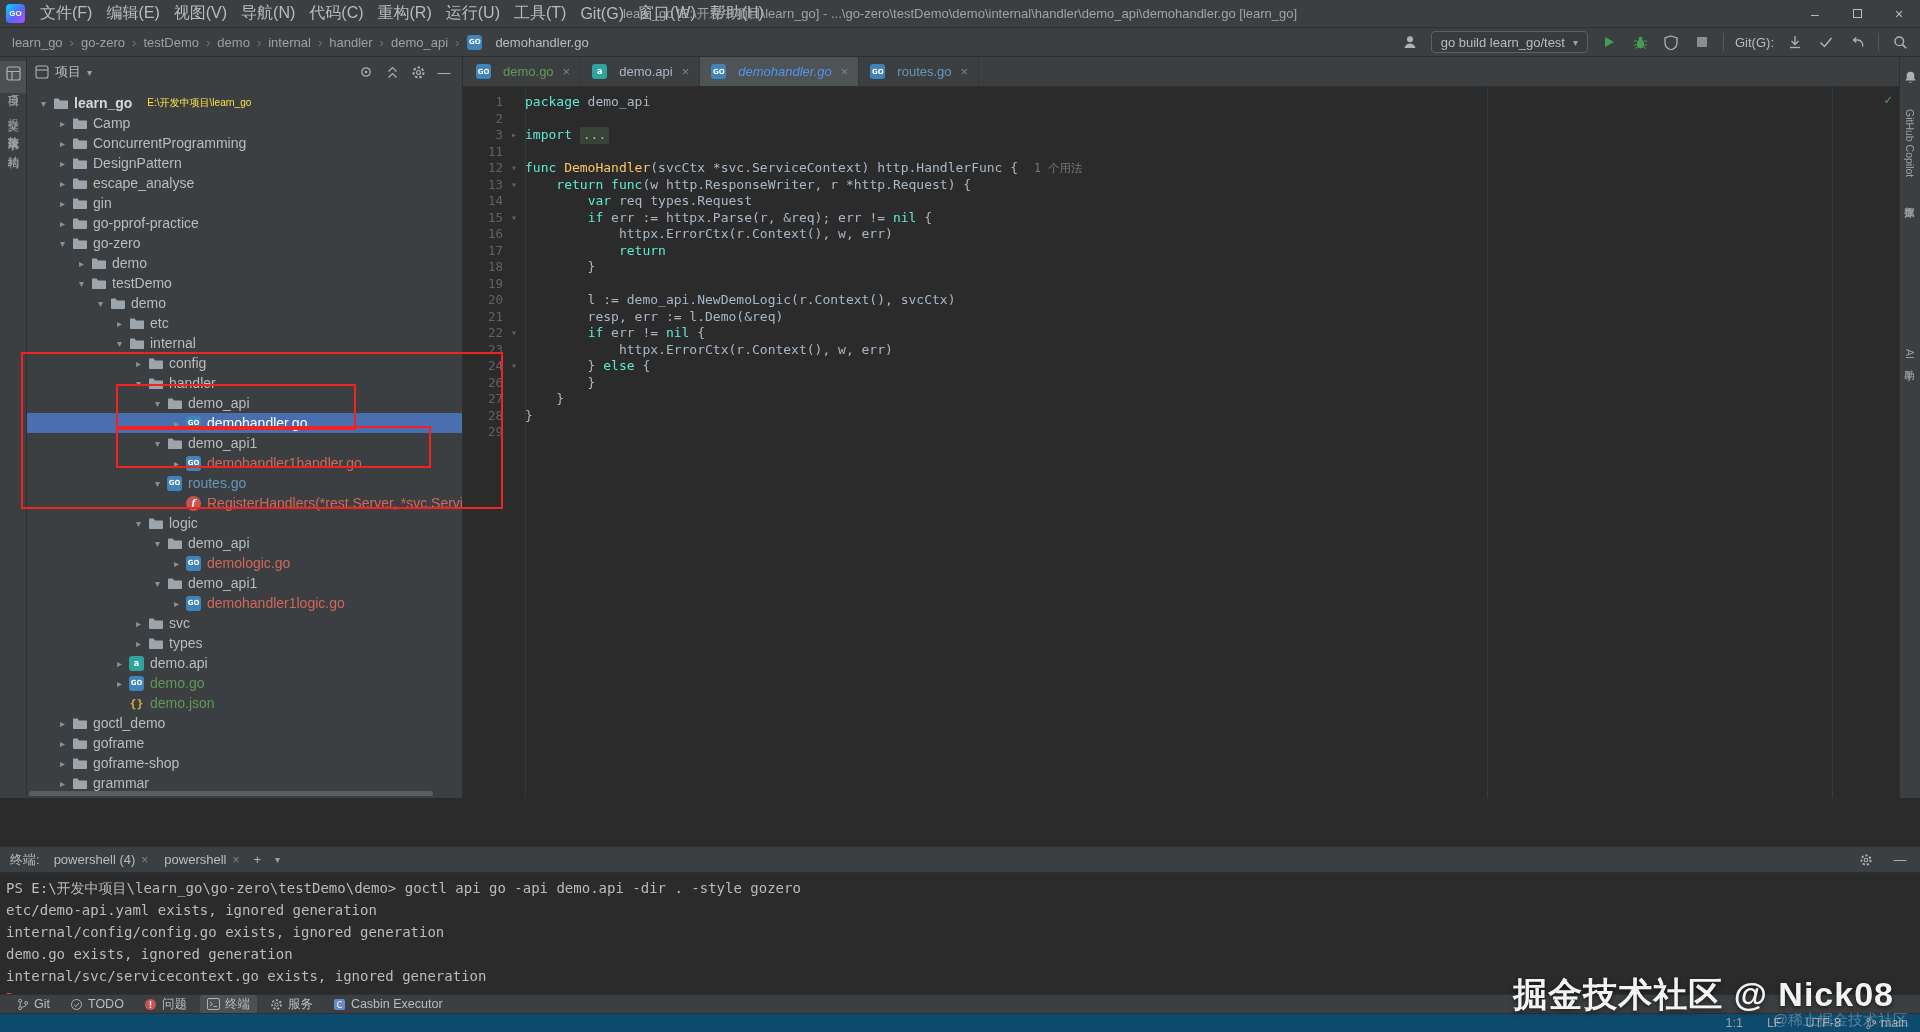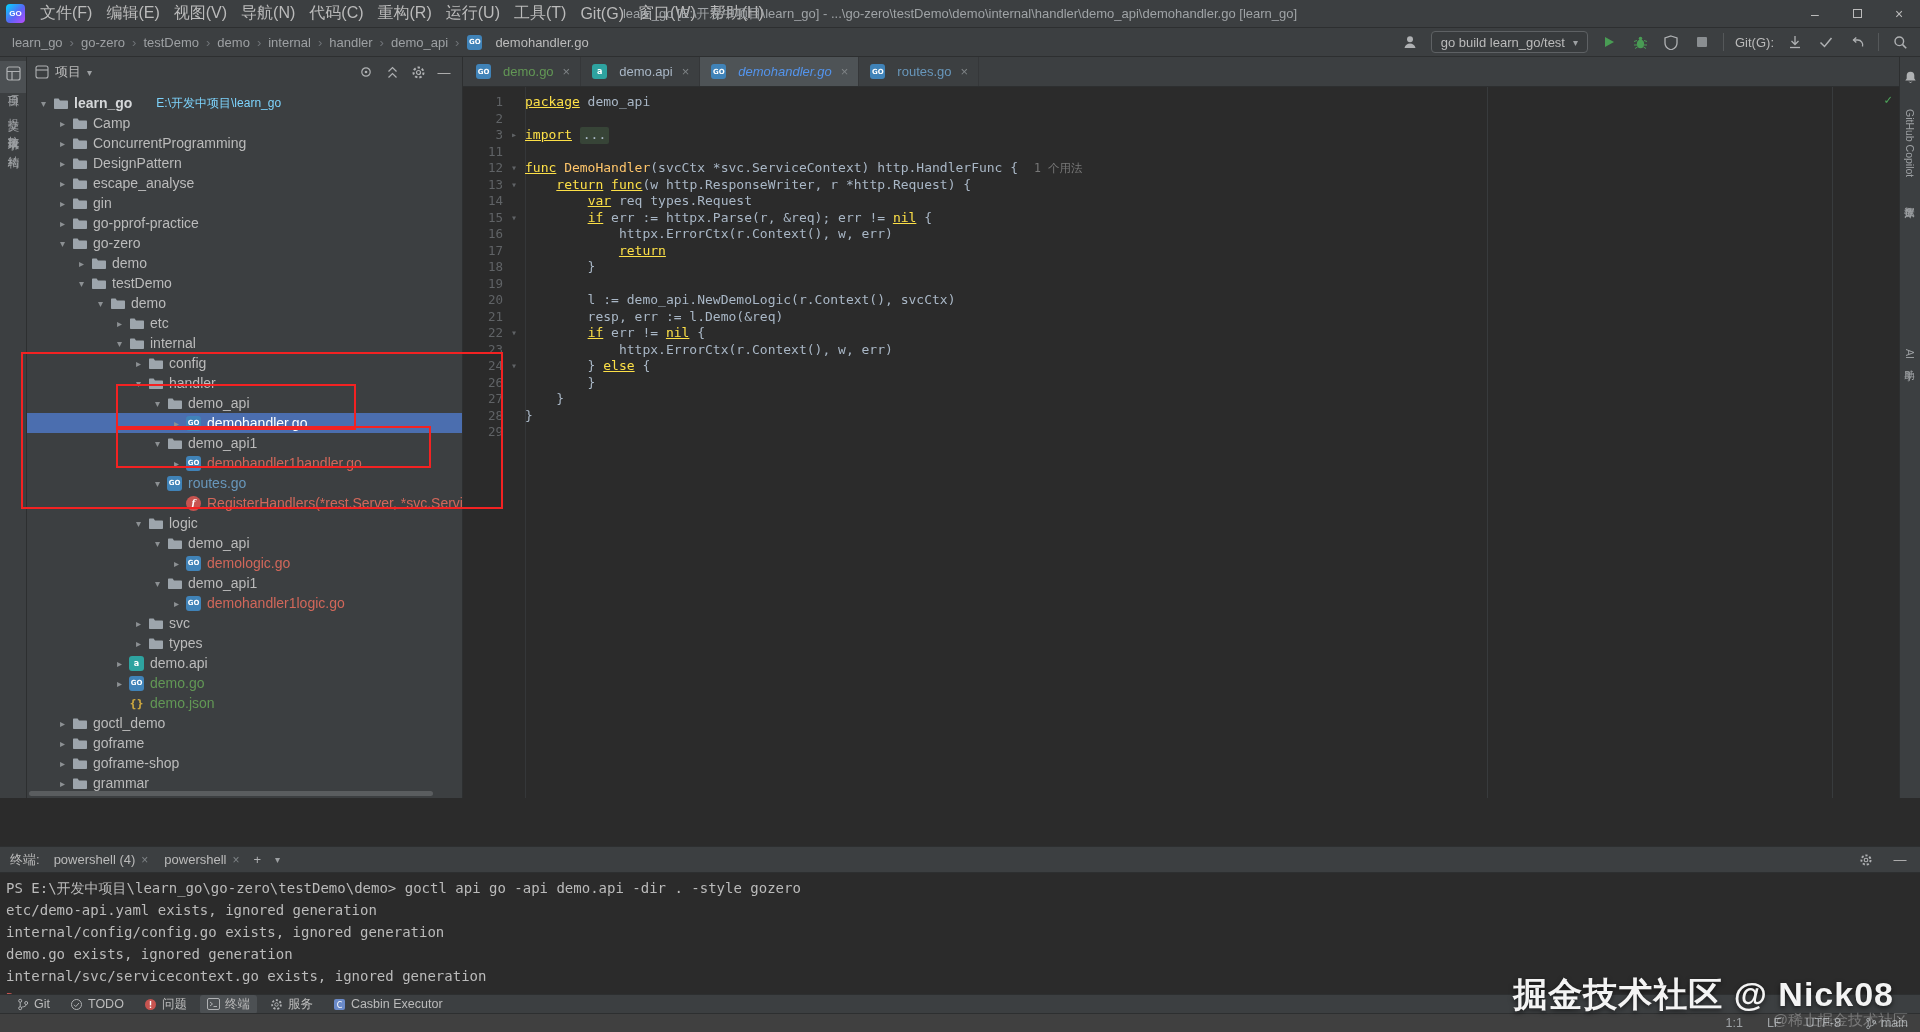--- a/index.html
+++ b/index.html
@@ -42,21 +42,21 @@
   
   #project-panel { width:436px; background:#3C3F41; border-right:1px solid #2D2F30; display:flex; flex-direction:column; position:relative; flex-shrink:0; }
   #project-header { height:30px; display:flex; align-items:center; gap:6px; padding:0 8px; font-size:13px; color:#BBBBBB; flex-shrink:0; }
   #project-header .spacer { flex:1; }
   #tree { flex:1; overflow:hidden; padding-top:6px; font-size:14px; }
   .trow { height:20px; display:flex; align-items:center; white-space:nowrap; color:#BBBBBB; }
   .trow.sel { background:#4B6EAF; }
   .chev { width:17px; flex-shrink:0; text-align:center; color:#8C9093; font-size:10px; }
   .ticon { width:17px; flex-shrink:0; display:inline-flex; justify-content:center; align-items:center; margin-right:5px; }
   .tlabel { font-size:14px; }
-  .textra { color:#7dd3fc; margin-left:24px; font-size:12px; }
+  .textra { color:#fde047; margin-left:15px; font-size:10px; }
   .c-root { color:#D5D7D9; font-weight:bold; }
   .c-dir, .c-def { color:#BBBBBB; }
   .c-red { color:#D1675A; }
   .c-green { color:#629755; }
   .c-blue { color:#6897BB; }
   .c-sel { color:#FFFFFF; }
   #tree-hscroll { position:absolute; bottom:2px; left:0; right:0; height:5px; }
   #tree-hscroll .thumb { width:404px; height:5px; margin-left:2px; background:#5A5D5F; border-radius:3px; }
 
   
@@ -75,21 +75,21 @@
   .t-green { color:#629755; }
   .t-blue { color:#6897BB; }
   .t-active { color:#5394EC; font-style:italic; }
   #code-area { flex:1; position:relative; overflow:hidden; font-family:"DejaVu Sans Mono",monospace; font-size:13px; line-height:16.5px; padding-top:7px; }
   .gutter-sep { position:absolute; left:62px; top:0; bottom:0; width:1px; background:#353739; }
   .guide { position:absolute; top:0; bottom:0; width:1px; background:#383B3D; }
   .g1 { left:1024px; } .g2 { left:1369px; }
   .cl { display:flex; white-space:pre; height:16.5px; position:relative; }
   .ln { width:40px; text-align:right; color:#606366; flex-shrink:0; font-size:12.5px; }
   .gfold { width:22px; text-align:center; color:#606366; font-size:10px; flex-shrink:0; }
-  .tk-k { color:#fde047;text-decoration:underline; }
+  .tk-k { color:#5eead4; }
   .tk-d { color:#A9B7C6; }
   .tk-fn { color:#FFC66B; }
   .tk-f { color:#A9B7C6; background:#374437; border-radius:2px; padding:0 3px; }
   .tk-h { color:#787878; font-size:11.5px; margin-left:16px; }
   #inspect-ok { position:absolute; top:5px; right:7px; color:#4DA65A; font-size:13px; }
 
   
   #right-stripe { width:21px; background:#3C3F41; border-left:1px solid #2D2F30; display:flex; flex-direction:column; align-items:center; padding-top:10px; flex-shrink:0; }
   #right-stripe .vlabel { font-size:10.5px; margin-top:22px; letter-spacing:0; }
 
@@ -100,21 +100,21 @@
   .term-tab .x { color:#7F8487; font-size:12px; }
   #term-header .spacer { flex:1; }
   #term-body { font-family:"DejaVu Sans Mono",monospace; font-size:14px; line-height:22px; padding:4px 0 0 6px; color:#BBBBBB; white-space:pre; }
   .t-done { color:#C75450; }
   .cursor { display:inline-block; width:9px; height:16px; border:1px solid #D0D0D0; vertical-align:-3px; margin-left:3px; }
 
   
   #bottom-stripe { position:absolute; top:994px; left:0; right:0; height:19px; background:#3C3F41; border-top:1px solid #2D2F30; display:flex; align-items:center; gap:6px; padding:0 10px; font-size:12.5px; color:#BBBBBB; }
   .bs-btn { display:flex; align-items:center; gap:5px; padding:1px 7px; border-radius:3px; white-space:nowrap; }
   .bs-btn.active { background:#4C5053; }
-  #statusbar { position:absolute; top:1013px; left:0; right:0; height:19px; background:#404040; border-top:1px solid #2D2F30; display:flex; align-items:center; font-size:12.5px; color:#9FA3A6; padding:0 12px; }
+  #statusbar { position:absolute; top:1013px; left:0; right:0; height:19px; background:#0c4a6e; border-top:1px solid #2D2F30; display:flex; align-items:center; font-size:12.5px; color:#9FA3A6; padding:0 12px; }
   .sb-right { margin-left:auto; display:flex; align-items:center; gap:24px; }
   .sb-item { display:flex; align-items:center; gap:4px; }
 
   
   .annot { position:absolute; border:2px solid #F32222; z-index:40; pointer-events:none; }
   #annot-outer { left:21px; top:352px; width:482px; height:157px; }
   #annot-a { left:116px; top:384px; width:240px; height:46px; }
   #annot-b { left:116px; top:426px; width:315px; height:42px; }
   #wm-main { position:absolute; right:26px; top:972px; font-size:34px; font-weight:bold; color:rgba(255,255,255,0.95); text-shadow:0 2px 5px rgba(0,0,0,0.6); z-index:60; letter-spacing:1px; }
   #wm-sub { position:absolute; right:12px; top:1011px; font-size:15px; color:rgba(235,235,235,0.32); z-index:60; }

